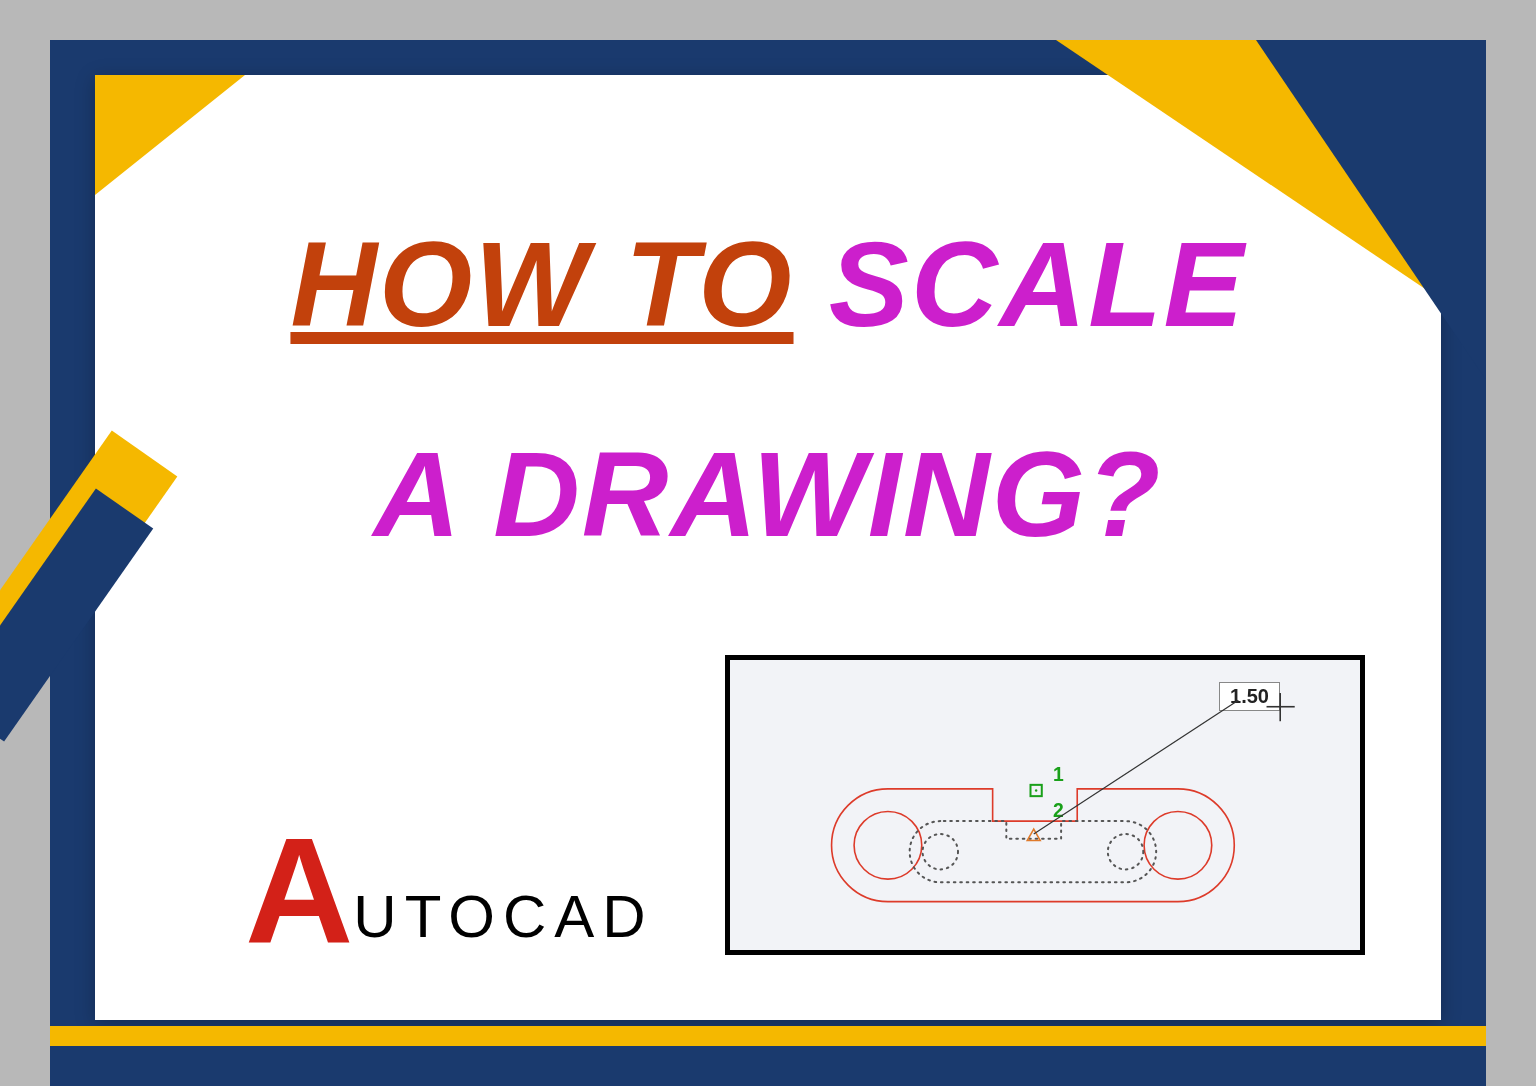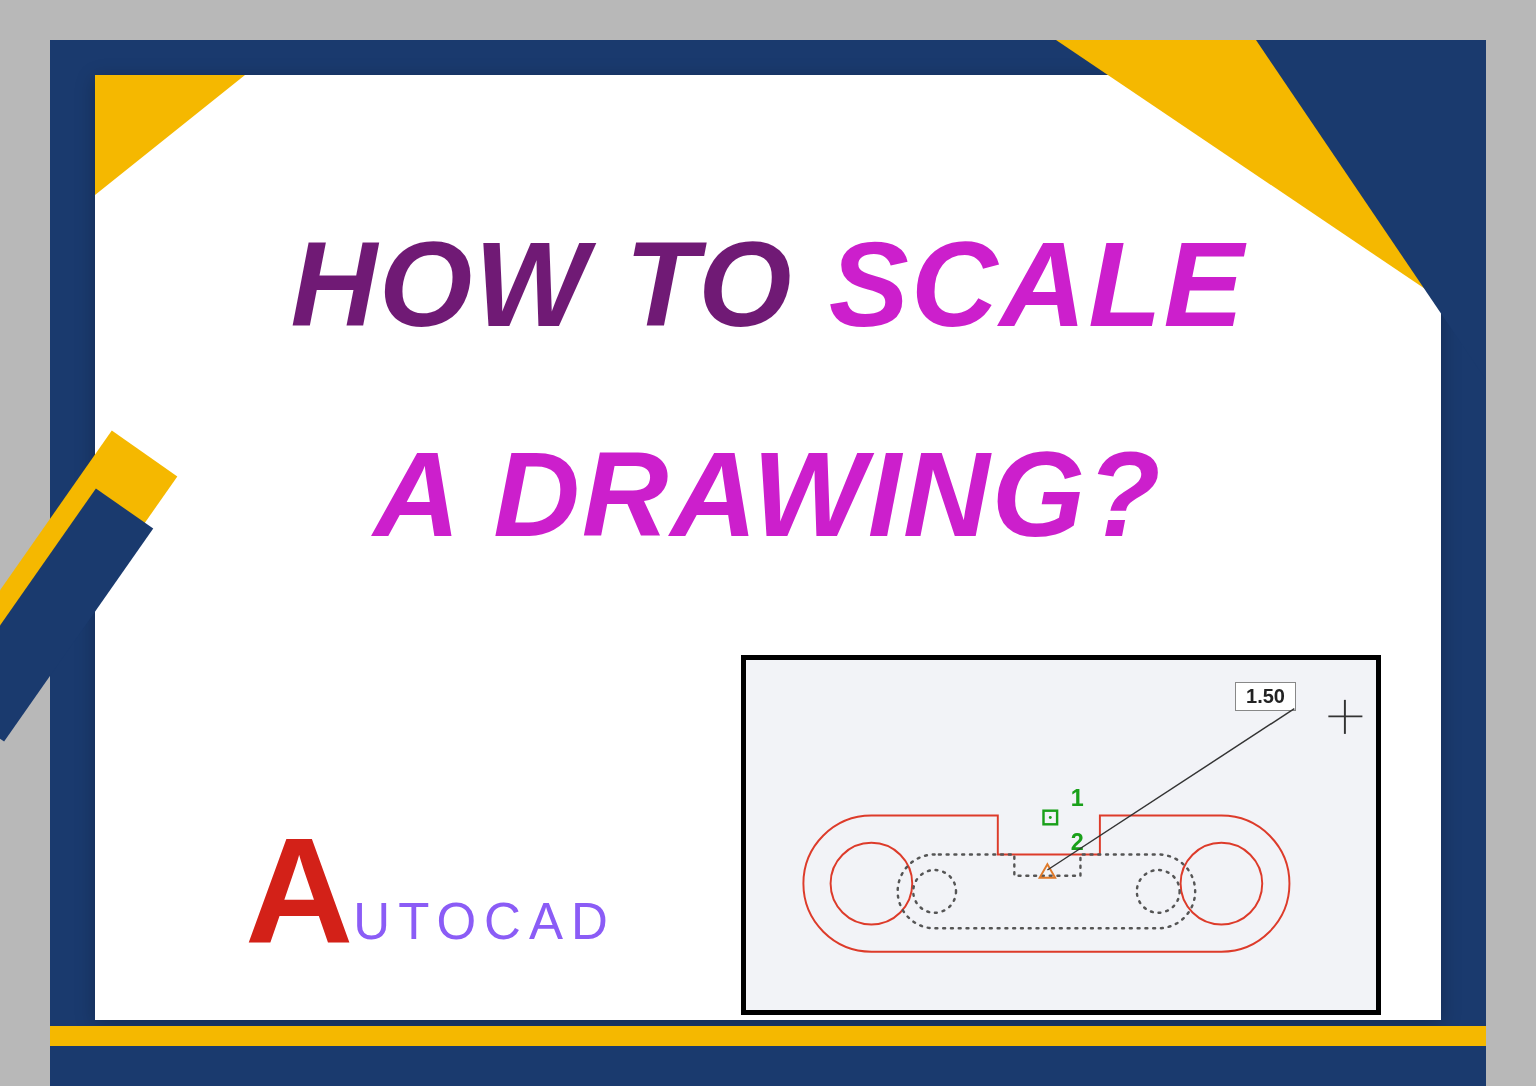--- a/index.html
+++ b/index.html
@@ -103,21 +103,21 @@
     top: 140px;
     left: 0;
     width: 100%;
     text-align: center;
     font-weight: 900;
     font-style: italic;
     letter-spacing: 2px;
     font-family: "Arial Black", Arial, sans-serif;
   }
   .line1 { font-size: 120px; }
-  .line1 .black { color: #701a75; }
+  .line1 .black { color: #c2410c; text-decoration: underline; }
   .line1 .magenta { color: #cc1fcc; text-align: right; }
   .line2 {
     margin-top: 72px;
     font-size: 120px;
     color: #cc1fcc;
   }
   
   .autocad {
     position: absolute;
     left: 150px;
@@ -127,35 +127,35 @@
     font-family: Arial, Helvetica, sans-serif;
   }
   .autocad .bigA {
     color: #d32118;
     font-weight: 900;
     font-size: 150px;
     line-height: 1;
     letter-spacing: -6px;
   }
   .autocad .rest {
-    color: #8b5cf6;
+    color: #000000;
     font-weight: 400;
-    font-size: 51px;
+    font-size: 60px;
     letter-spacing: 8px;
     margin-left: 6px;
     margin-bottom: 14px;
     margin-top: 32px;
   }
   
   .panel {
     position: absolute;
-    right: 60px;
+    right: 76px;
     top: 580px;
     width: 640px;
-    height: 360px;
+    height: 300px;
     background: #f2f3f7;
     border: 5px solid #000;
   }
   .panel svg {
     position: absolute;
     left: 0; top: 0;
     width: 100%; height: 100%;
   }
   .scale-input {
     position: absolute;

